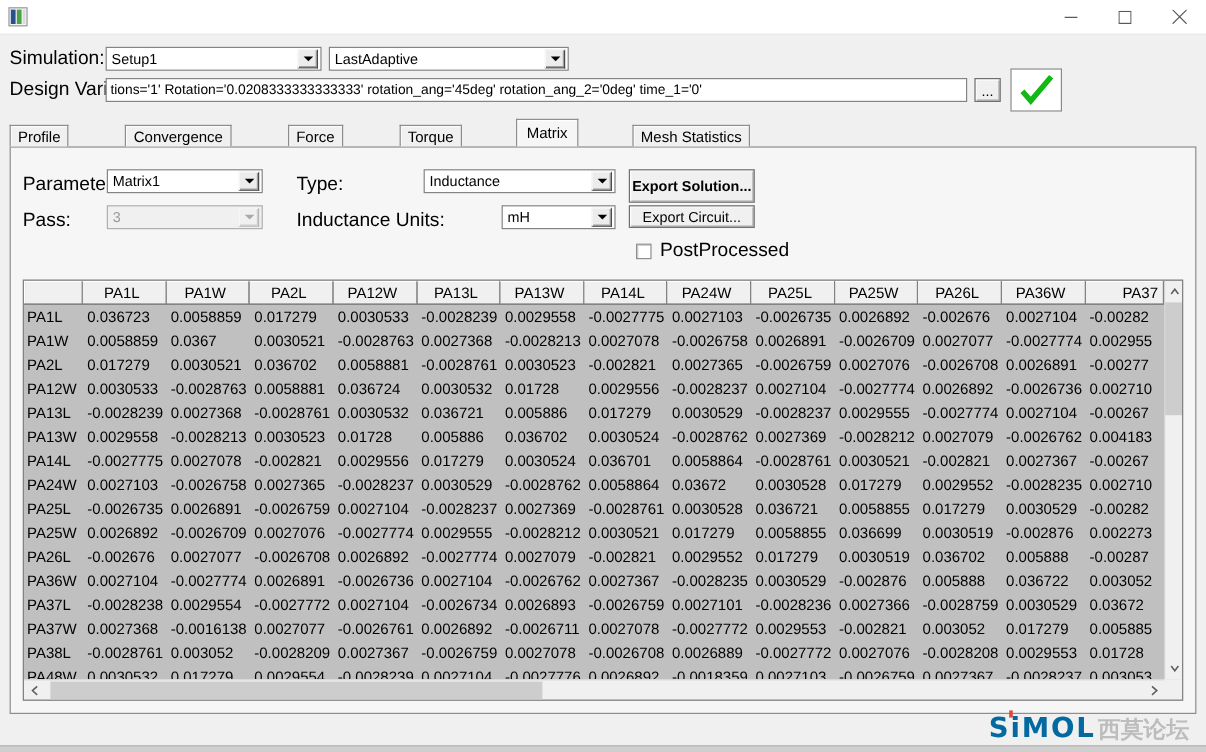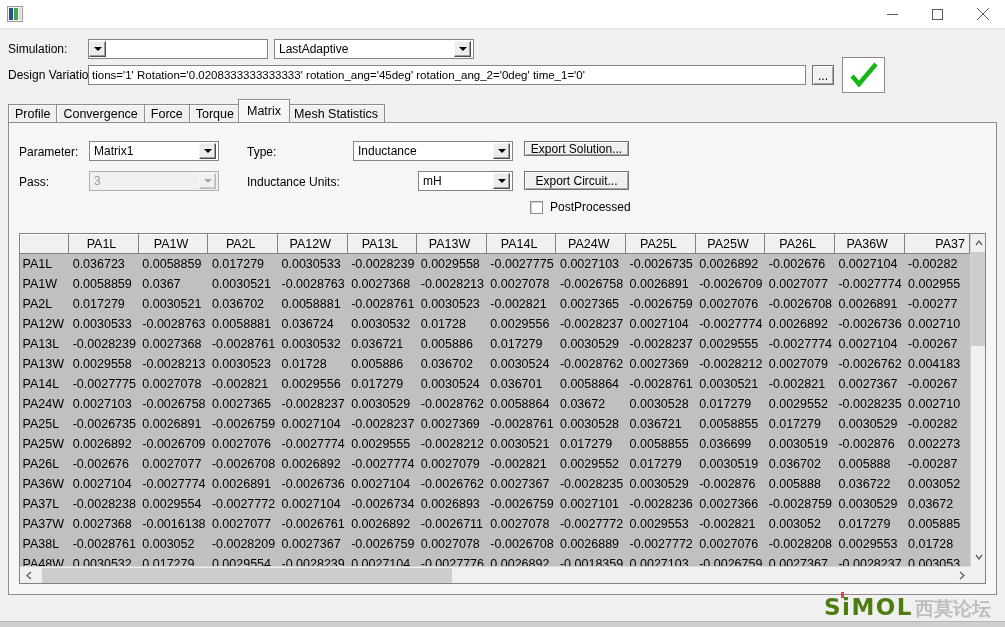--- a/index.html
+++ b/index.html
@@ -49,21 +49,21 @@
     display: flex; align-items: center; justify-content: center;
     color: #5a5a5a;
   }
   #win-controls { position: absolute; right: 0; top: 0; display: flex; }
   .wbtn svg { display: block; }
 
   
   #topform { padding: 8px 0 0 0; }
   .formrow { display: flex; align-items: center; height: 26px; }
   .flabel {
-    font-size: 12px;
+    font-size: 16px;
     color: #000;
     white-space: nowrap;
   }
 
   
   .combo {
     height: 20px;
     background: #ffffff;
     border: 1px solid #848484;
     box-sizing: border-box;
@@ -138,20 +138,21 @@
   }
 
   
   #tabs {
     position: absolute;
     left: 8px;
     top: 100px;
     display: flex;
     align-items: flex-end;
     height: 22px;
+    gap: 48px;
   }
   .tab {
     border: 1px solid #8d8d8d;
     border-bottom: none;
     background: #f0f0f0;
     box-shadow: inset 1px 1px 0 #fbfbfb;
     padding: 2px 6px 2px 6px;
     font-size: 12.5px;
     margin-right: -1px;
     height: 18px;
@@ -269,21 +270,21 @@
     bottom: 8px;
     display: flex;
     align-items: flex-end;
     user-select: none;
   }
   #wm-simol {
     font-family: "DejaVu Sans", sans-serif;
     font-size: 23px;
     font-weight: bold;
     letter-spacing: 1.5px;
-    color: #4d7c0f;
+    color: #0369a1;
     line-height: 1;
     position: relative;
   }
   #wm-dot {
     position: absolute;
     width: 3px; height: 6px;
     background: #e0483c;
     left: 17px; top: -4px;
   }
   #wm-cn {
@@ -337,20 +338,21 @@
         </svg>
     </div>
   </div>
 </div>
 
 <div id="topform">
 
   <div class="formrow" style="height:24px;">
     <div class="flabel" style="width:80px;padding-left:8px;">Simulation:</div>
     <div class="combo" style="width:180px;">
+      <div class="ctext">Setup1</div>
       <div class="cbtn">
           <span class="arrow-dn"></span>
         </div>
     </div>
     <div class="combo" style="width:200px;margin-left:6px;">
       <div class="ctext">LastAdaptive</div>
       <div class="cbtn">
           <span class="arrow-dn"></span>
         </div>
     </div>
@@ -407,21 +409,21 @@
     </div>
 
     <div class="flabel" style="position:absolute;left:238px;top:52px;">Inductance Units:</div>
     <div class="combo" style="position:absolute;left:409px;top:48px;width:95px;">
       <div class="ctext">mH</div>
       <div class="cbtn">
           <span class="arrow-dn"></span>
         </div>
     </div>
 
-    <div class="btn" style="position:absolute;left:515px;top:18px;width:105px;height:15px;">Export Solution...</div>
+    <div class="btn" style="position:absolute;left:515px;top:18px;width:105px;height:28px;font-weight:bold;">Export Solution...</div>
     <div class="btn" style="position:absolute;left:515px;top:48px;width:105px;height:19px;">Export Circuit...</div>
 
     <div style="position:absolute;left:521px;top:77px;display:flex;align-items:center;">
       <span class="chk"></span>
       <span class="flabel" style="margin-left:7px;">PostProcessed</span>
     </div>
   </div>
 
   <div id="gridwrap">
     <div id="gridinner">

